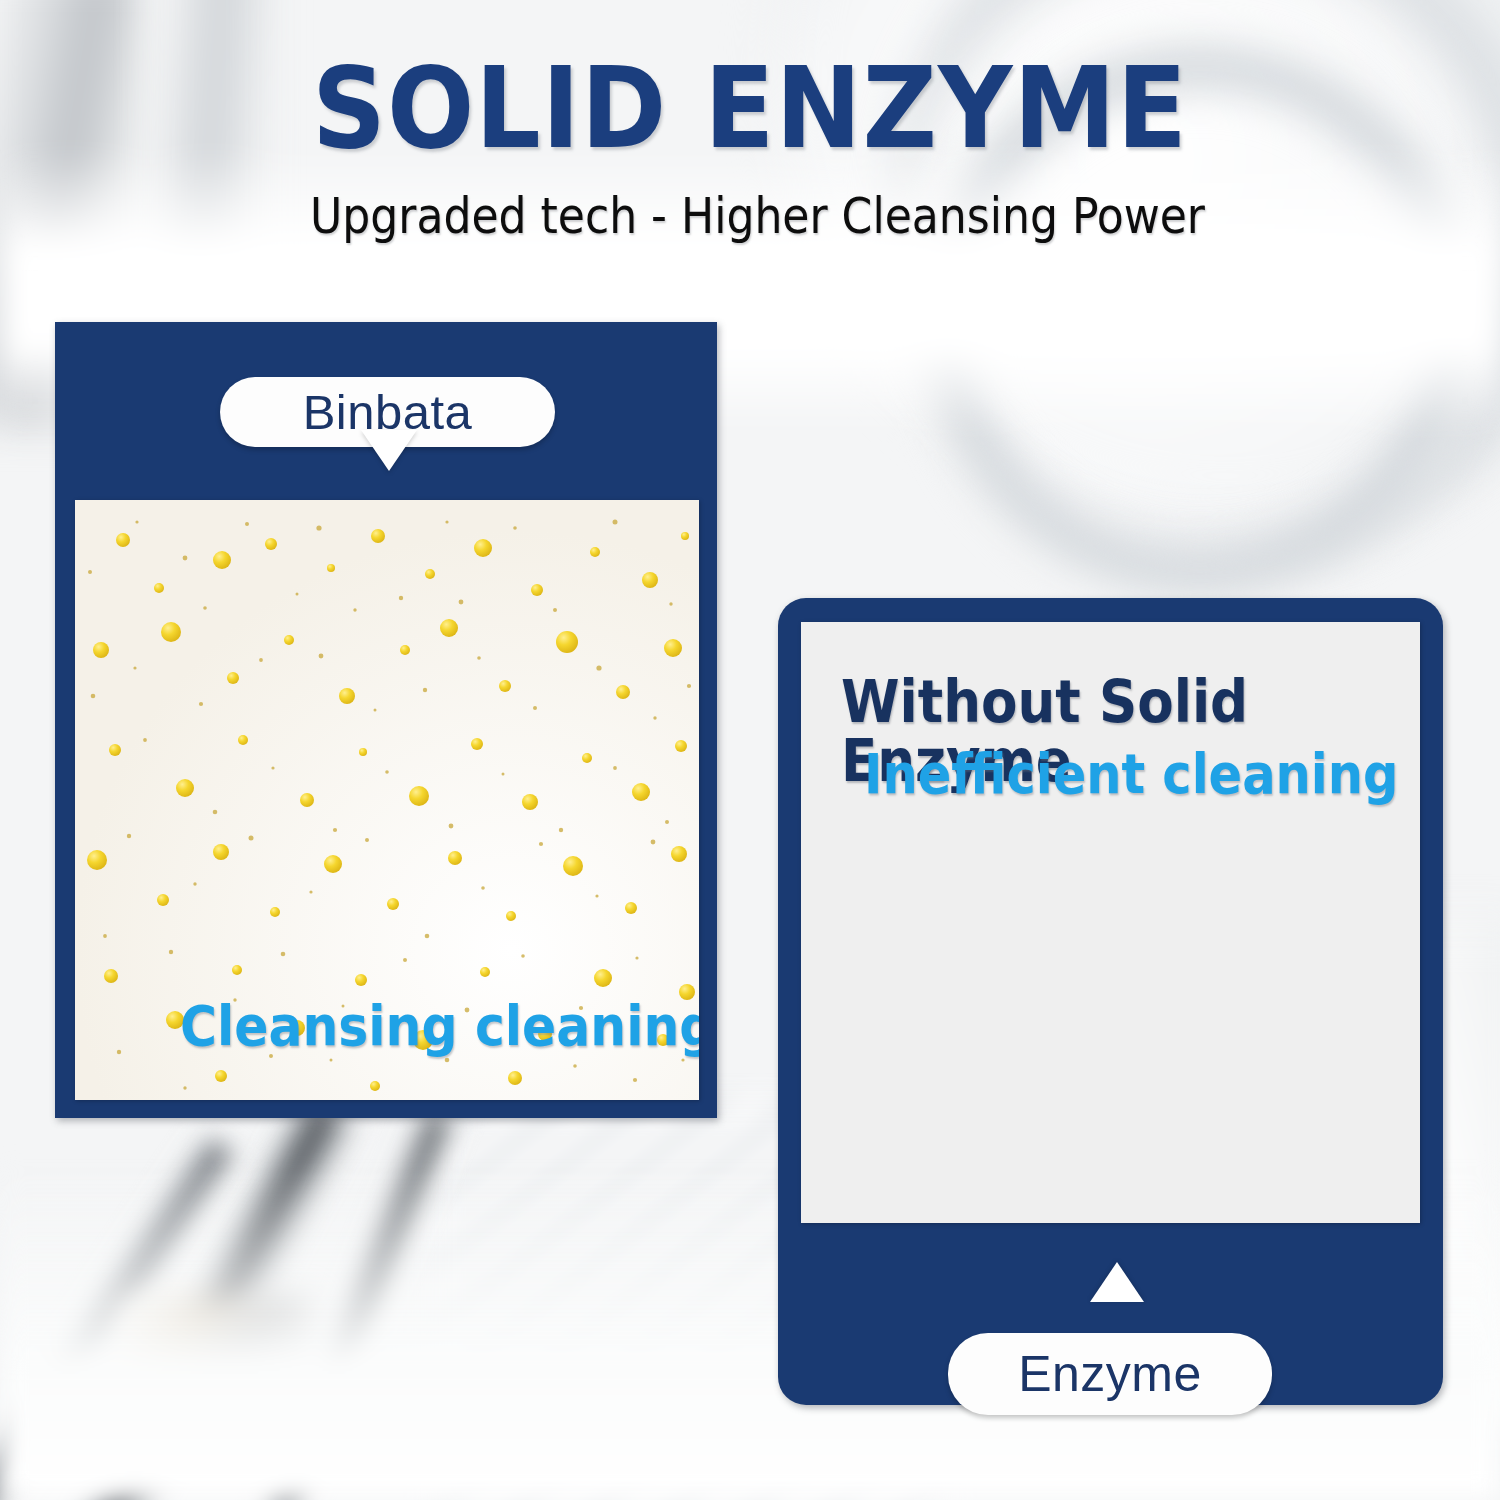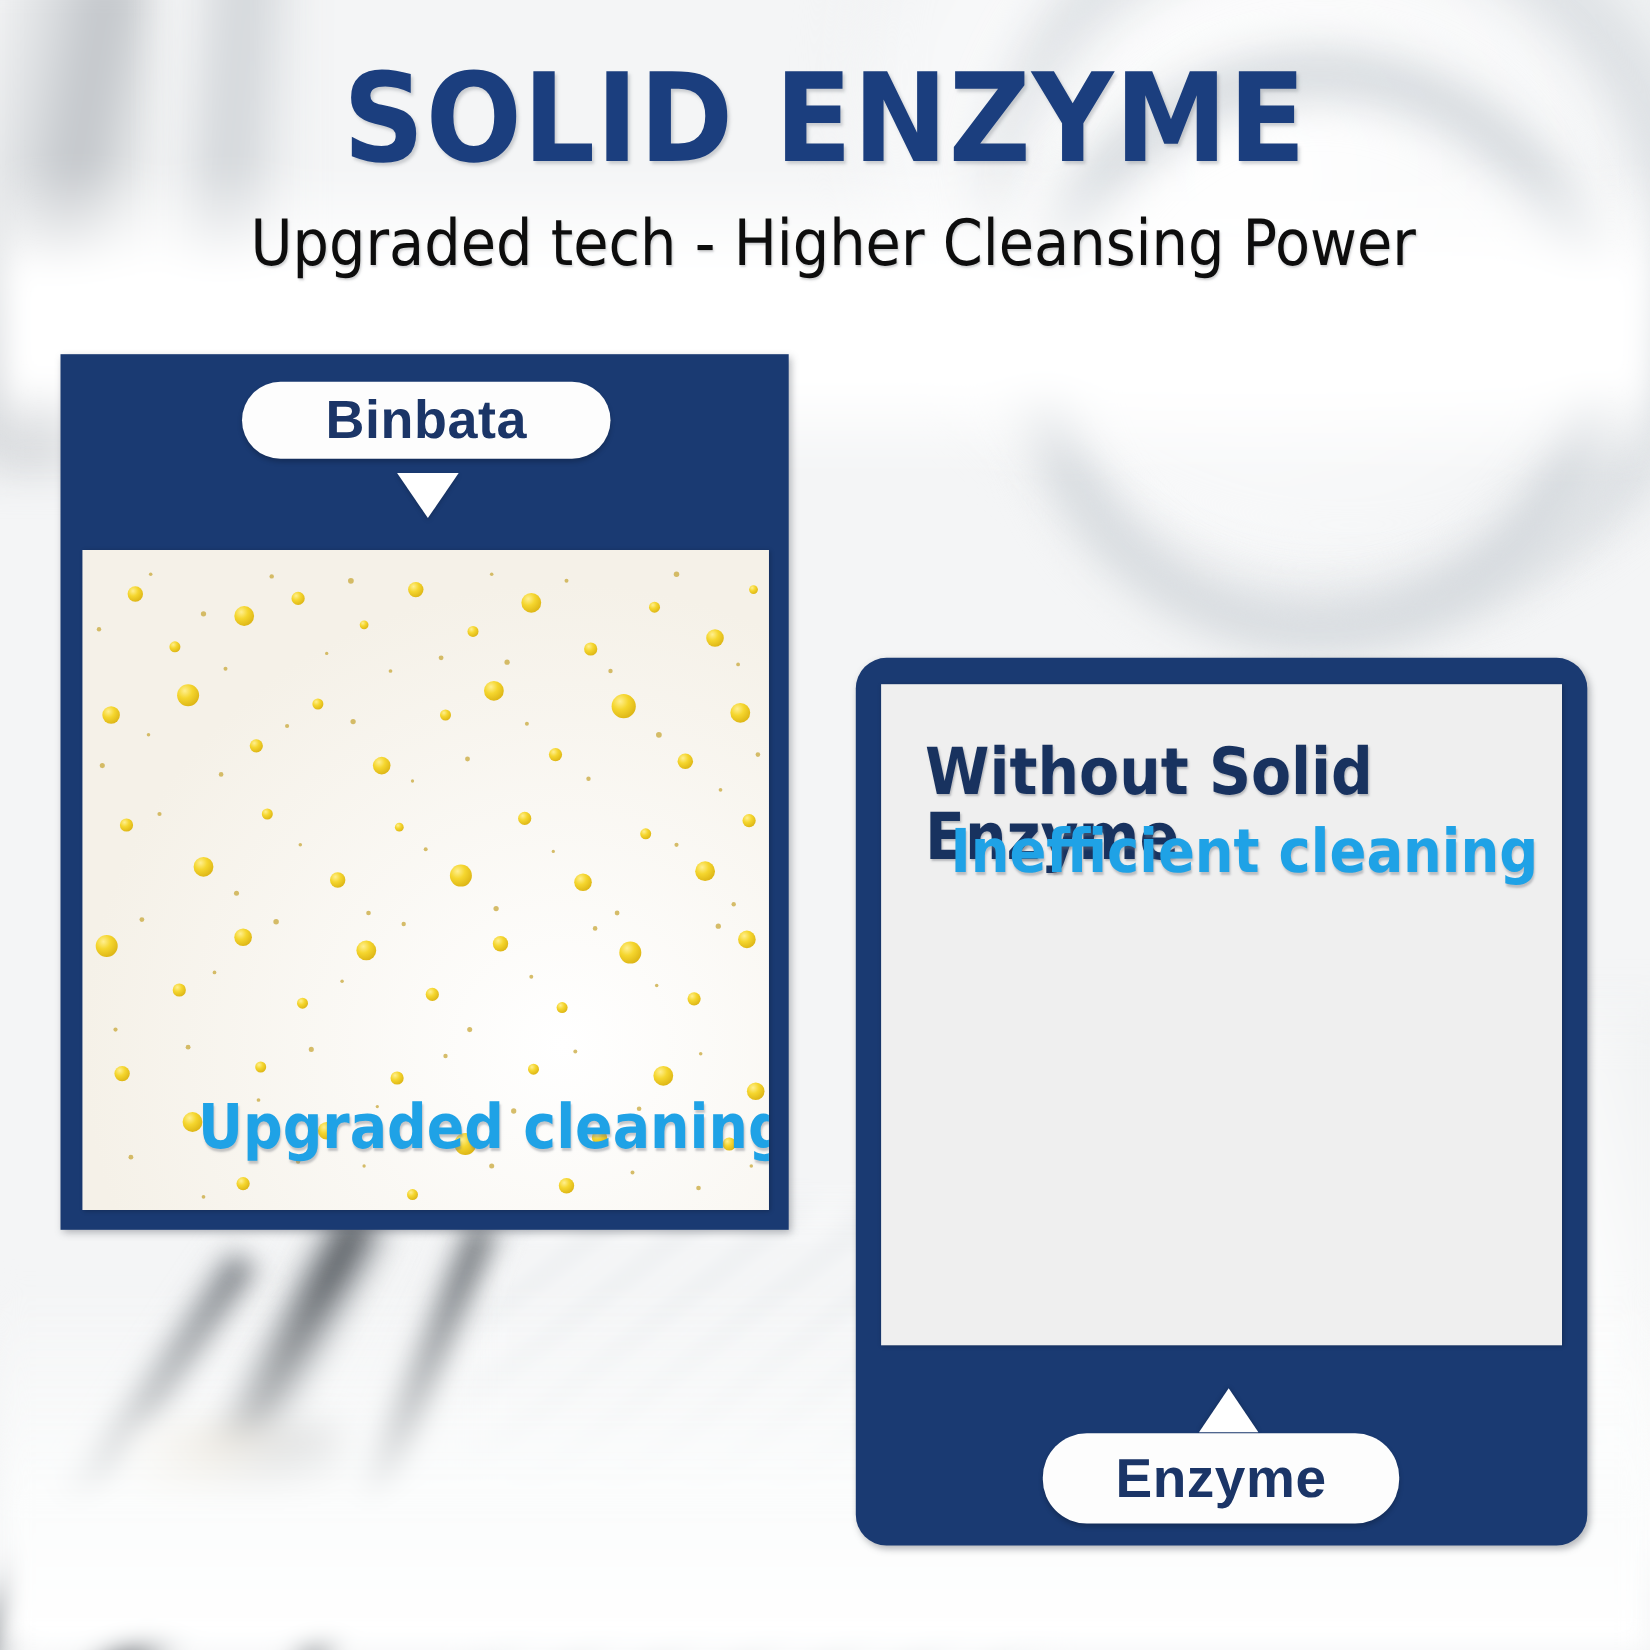--- a/index.html
+++ b/index.html
@@ -104,21 +104,21 @@
     letter-spacing:1px;
     color:#1b3e7e;
     margin-top:52px;
     line-height:1;
     transform:scaleX(1.02);
     text-shadow:2px 3px 3px rgba(120,125,135,0.35);
   }
   .sub-title {
     font-family:"Liberation Sans Narrow","DejaVu Sans Condensed","Liberation Sans", sans-serif;
     font-weight:normal;
-    font-size:58px;
+    font-size:49px;
     color:#0d0d0d;
     margin-top:28px;
     line-height:1;
     text-shadow:1px 2px 2px rgba(150,152,158,0.45);
     padding-left:15px;
   }
 
   
   .card {
     position:absolute;
@@ -127,22 +127,23 @@
   }
   .card-left { left:55px; top:322px; width:662px; height:796px; }
   .card-right{ left:778px; top:598px; width:665px; height:807px;border-radius:28px; }
 
   .pill {
     position:absolute;
     background:#fdfdfd;
     border-radius:40px;
     display:flex; align-items:center; justify-content:center;
     color:#1b3567;
-    font-weight:bold;
+    font-weight:normal;
     box-shadow:0 3px 5px rgba(0,0,0,0.22);
+    margin-top:30px;
   }
   .pill-binbata {
     left:165px; top:25px; width:335px; height:70px;
     font-size:49px; letter-spacing:.5px;
   }
   .pill-others {
     left:170px; top:705px; width:324px; height:82px;
     font-size:50px; letter-spacing:.5px;
   }
 
@@ -378,21 +379,21 @@
           <circle cx="110" cy="588" r="1.7"></circle>
         <circle cx="196" cy="556" r="2"></circle>
           <circle cx="256" cy="560" r="1.5"></circle>
         <circle cx="372" cy="560" r="2.3"></circle>
           <circle cx="500" cy="566" r="1.8"></circle>
         <circle cx="560" cy="580" r="2.1"></circle>
           <circle cx="608" cy="560" r="1.6"></circle>
       </g>
     </svg>
 
-    <div class="caption left-cap-2 cap-accent">Upgraded cleaning</div>
+    <div class="caption left-cap-2 cap-accent">Cleansing cleaning</div>
   </div>
 </div>
 
 <div class="card card-right">
 
   <div class="panel-gray">
     <div class="right-cap-1 cap-strong">Without Solid Enzyme</div>
     <div class="right-cap-2 cap-accent">Inefficient cleaning</div>
   </div>
 

